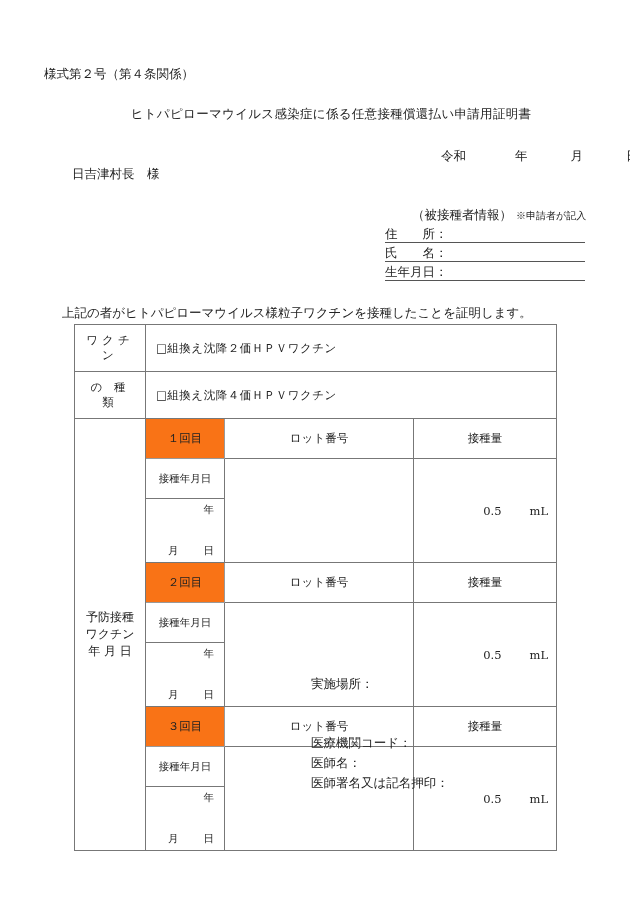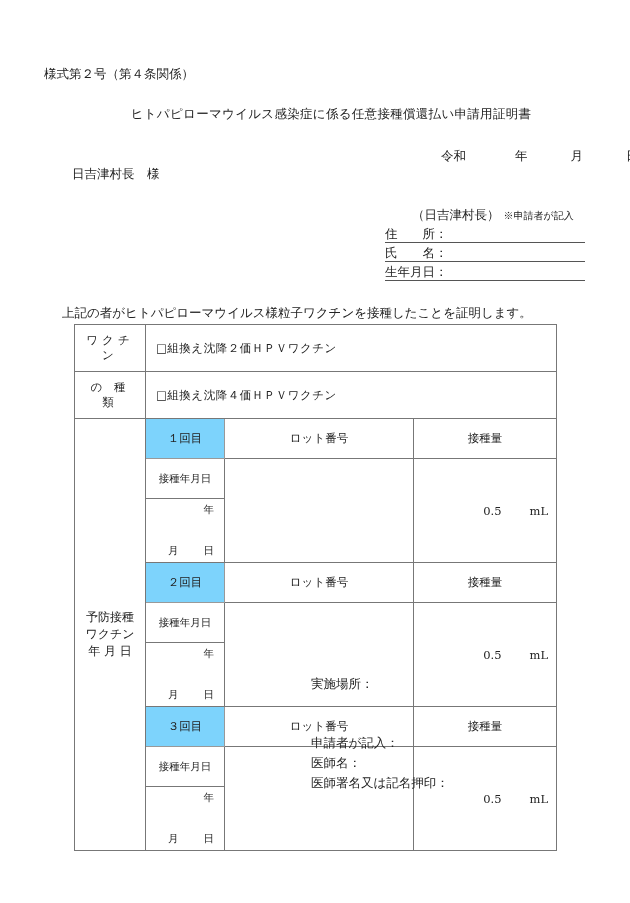--- a/index.html
+++ b/index.html
@@ -14,21 +14,21 @@
   .info-head { left:412px; top:207px; font-size:12.5px; }
   .info-head .note { font-size:10px; margin-left:4px; }
   .field { left:385px; width:200px; border-bottom:1px solid #555; font-size:12.5px; height:16px; line-height:16px; }
   .f1 { top:226px; } .f2 { top:245px; } .f3 { top:264px; }
   .field .lbl { display:inline-block; }
   .cert { left:62px; top:305px; font-size:12.5px; }
   table.grid { position:absolute; left:74px; top:324px; width:482px; border-collapse:collapse; table-layout:fixed; font-size:11.5px; }
   table.grid td { border:1px solid #777; padding:8px; height:19px; vertical-align:middle; }
   .c-left { text-align:center; letter-spacing:4px; }
   .vax { padding-left:10px !important; letter-spacing:0.5px; }
-  .dose-h { background:#7dd3fc; text-align:center; height:23px !important; border:1px solid #999 !important; }
+  .dose-h { background:#f97316; text-align:center; height:23px !important; border:1px solid #999 !important; }
   .lot-h, .amt-h { text-align:center; }
   .sub { text-align:center; font-size:10.5px; height:23px !important; }
   .ymd { height:47px !important; font-size:10.5px; position:relative; }
   .ymd .y { position:absolute; right:10px; top:4px; }
   .ymd .m { position:absolute; left:22px; bottom:4px; }
   .ymd .d { position:absolute; right:10px; bottom:4px; }
   .amt { text-align:right; padding-right:8px !important; }
   .amt .val { margin-right:28px; }
   .side { text-align:center; line-height:17px; font-size:12px; }
   .foot { left:311px; font-size:12.5px; }
@@ -46,21 +46,21 @@
   <span>年</span>
   <span style="width:28px"></span>
   <span>月</span>
   <span style="width:28px"></span>
   <span>日</span>
 </div>
 
 <div class="abs addressee">日吉津村長　様</div>
 
 <div class="abs info-head">
-  <span>（日吉津村長）</span><span class="note">※申請者が記入</span>
+  <span>（被接種者情報）</span><span class="note">※申請者が記入</span>
 </div>
 <div class="abs field f1">
   <span class="lbl">住　　所：</span>
 </div>
 <div class="abs field f2">
   <span class="lbl">氏　　名：</span>
 </div>
 <div class="abs field f3">
   <span class="lbl">生年月日：</span>
 </div>
@@ -139,15 +139,15 @@
     <td class="ymd">
       <span class="y">年</span>
       <span class="m">月</span>
       <span class="d">日</span>
     </td>
   </tr>
 </tbody>
   </table>
 
 <div class="abs foot ft1">実施場所：</div>
-<div class="abs foot ft2">申請者が記入：</div>
+<div class="abs foot ft2">医療機関コード：</div>
 <div class="abs foot ft3">医師名：</div>
 <div class="abs foot ft4">医師署名又は記名押印：</div>
 
 </body></html>

